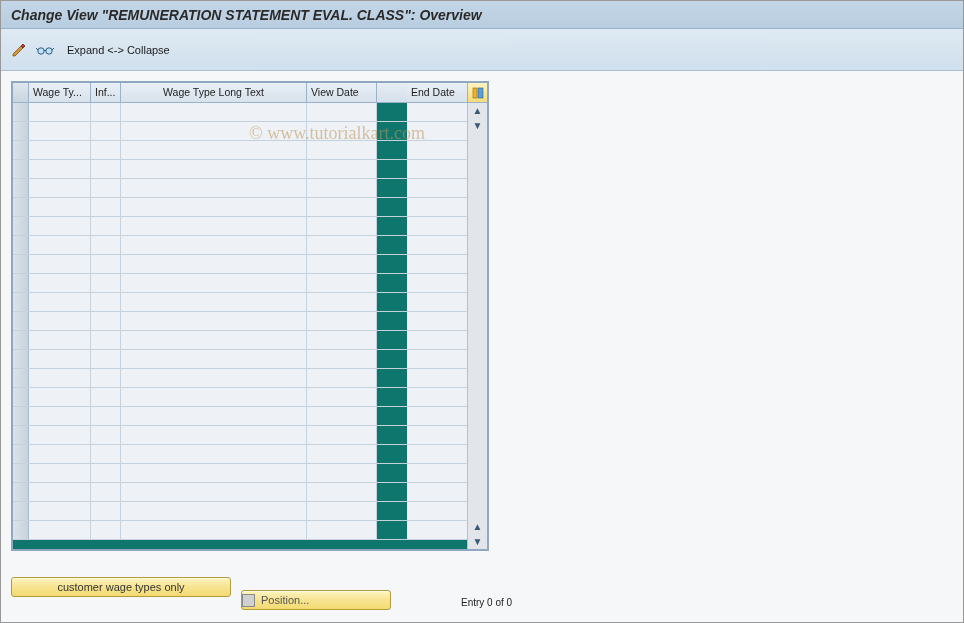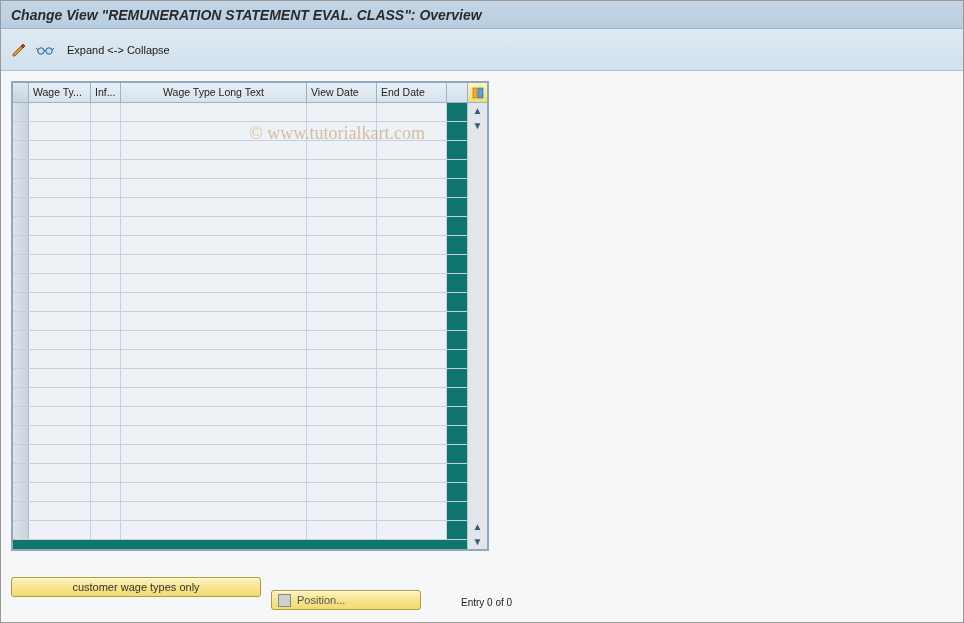--- a/index.html
+++ b/index.html
@@ -78,21 +78,21 @@
     }
     .row-sel-h {
       width: 16px;
       background: linear-gradient(#dfe6ed, #c8d4df);
       border-right: 1px solid #9bb2c8;
     }
     .col-wage-ty { width: 62px; }
     .col-inf { width: 30px; }
     .col-long { width: 186px; text-align: center; }
     .col-start { width: 70px; }
-    .col-end { width: 70px; }
+    .col-end { width: 70px; margin-left: 30px; }
     .table-config-icon {
       width: 20px;
       height: 20px;
       background: linear-gradient(#fef4c0, #f5db7a);
       border-left: 1px solid #9bb2c8;
       border-bottom: 1px solid #9bb2c8;
       display: flex;
       align-items: center;
       justify-content: center;
       cursor: pointer;
@@ -151,22 +151,22 @@
       border-radius: 3px;
       height: 20px;
       display: flex;
       align-items: center;
       justify-content: center;
       font-size: 11px;
       color: #333;
       cursor: pointer;
       box-shadow: inset 0 1px 0 rgba(255,255,255,.6);
     }
-    .btn-customer { width: 250px; }
-    .btn-position { width: 150px; padding-left: 6px; justify-content: flex-start; gap: 6px; color: #555; margin-top: 26px; }
+    .btn-customer { width: 220px; }
+    .btn-position { width: 150px; padding-left: 0; justify-content: flex-start; gap: 6px; color: #555; margin-top: 26px; }
     .btn-position .icon-sq {
       width: 13px; height: 13px; background: #d0d0d0; border: 1px solid #888; display:inline-block;
     }
     .status-entry {
       position: absolute;
       bottom: 28px;
       left: 460px;
       font-size: 10px;
       color: #222;
     }

